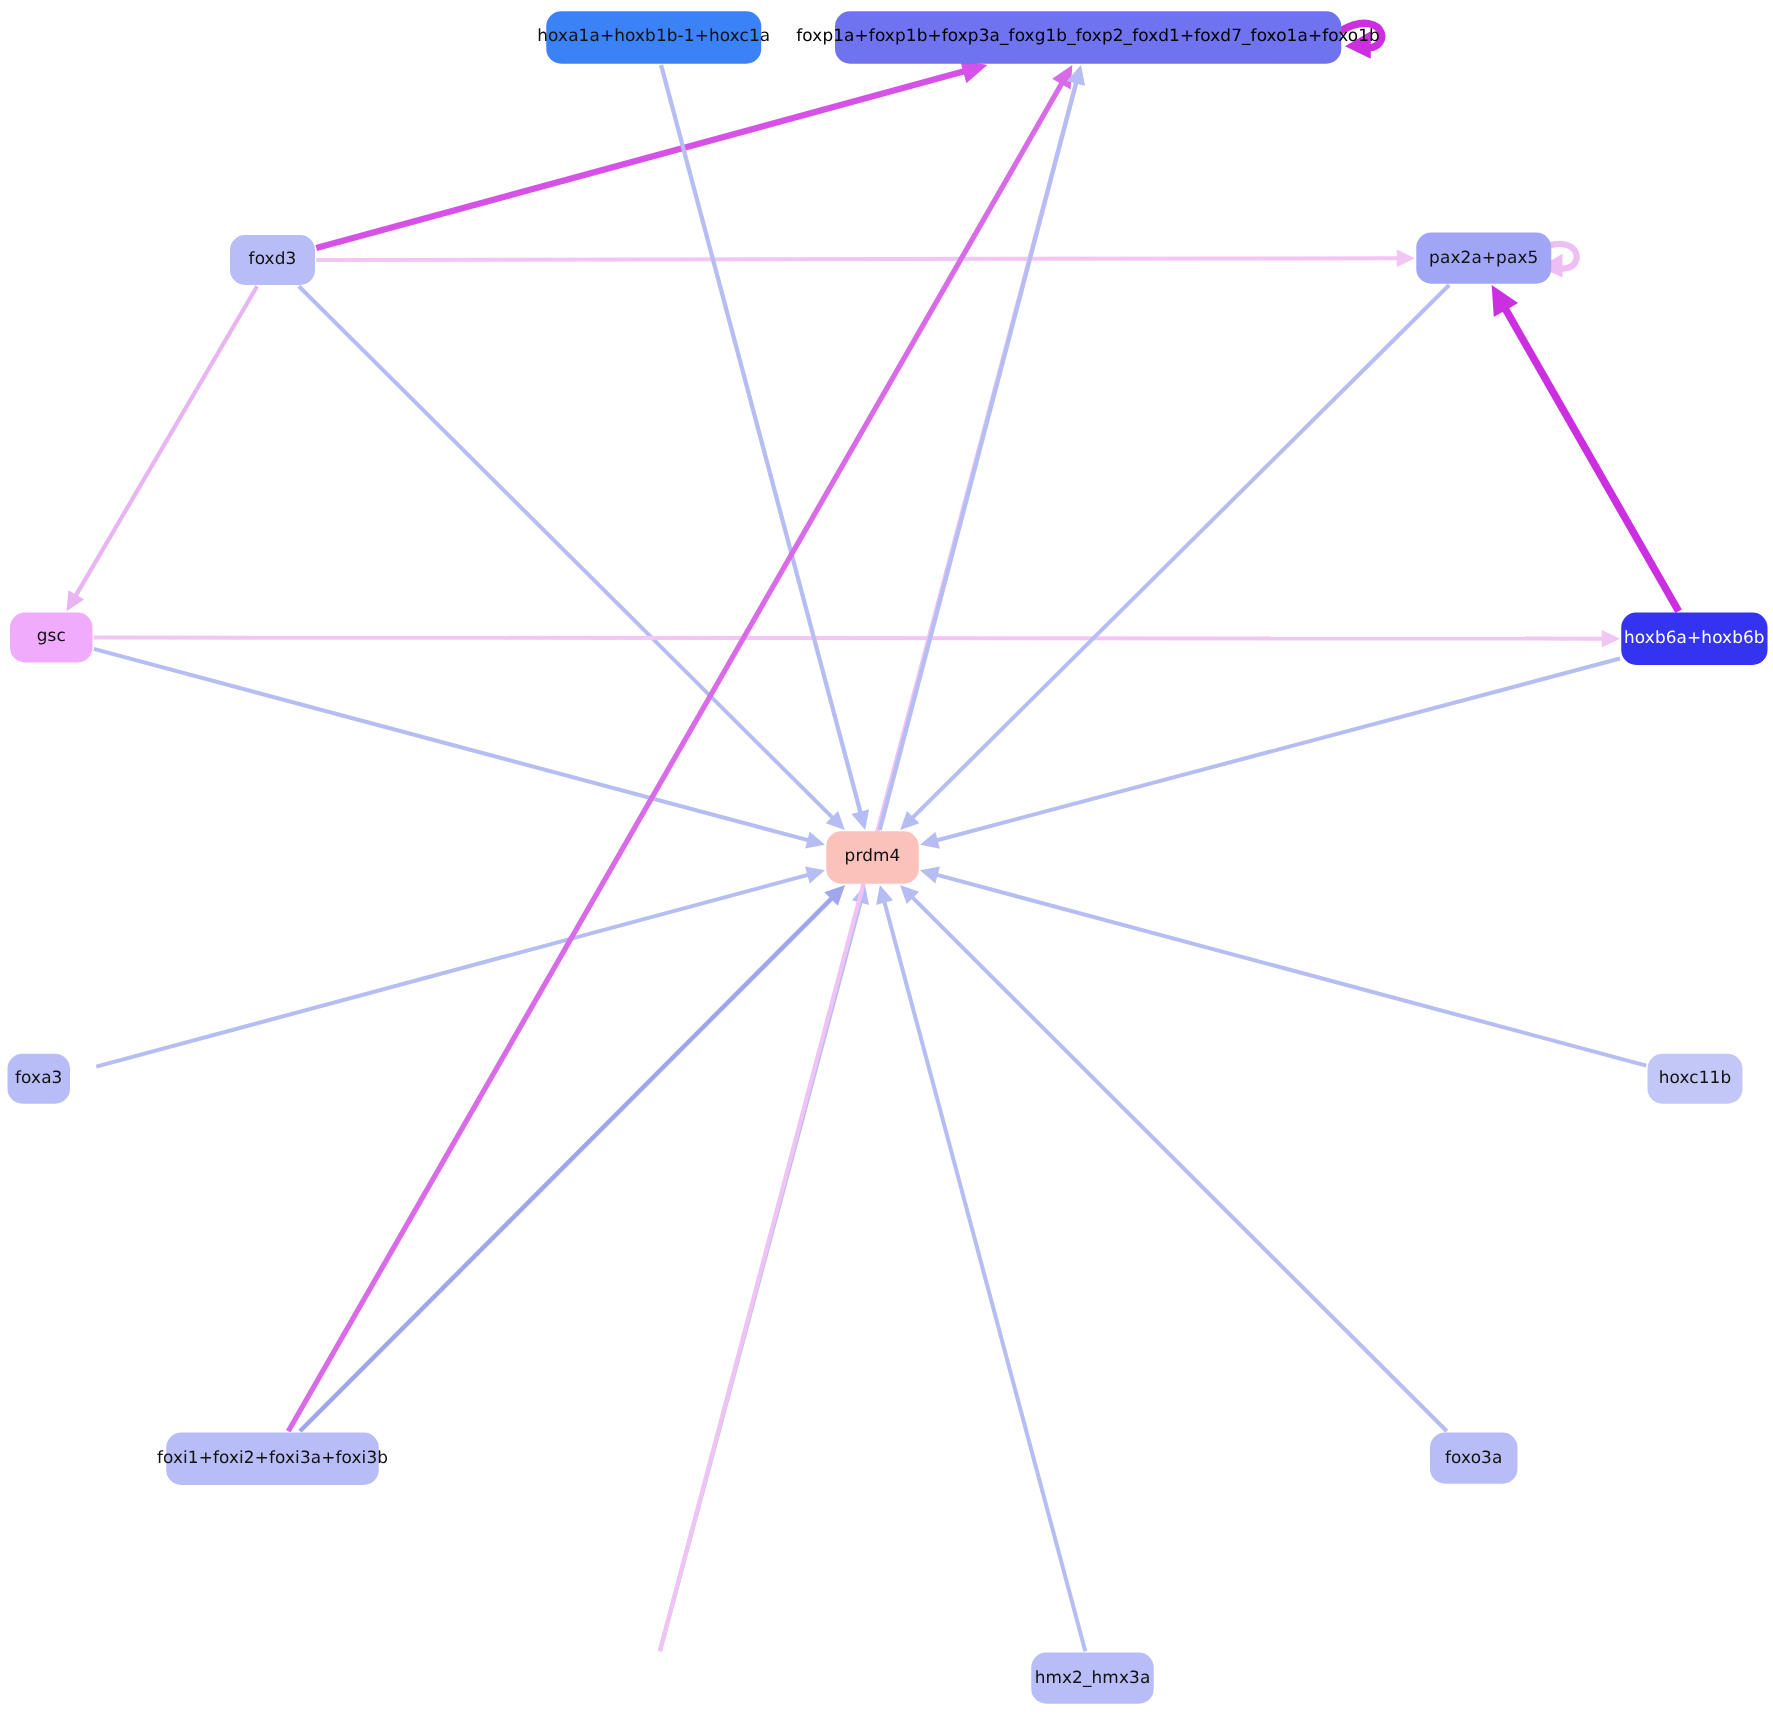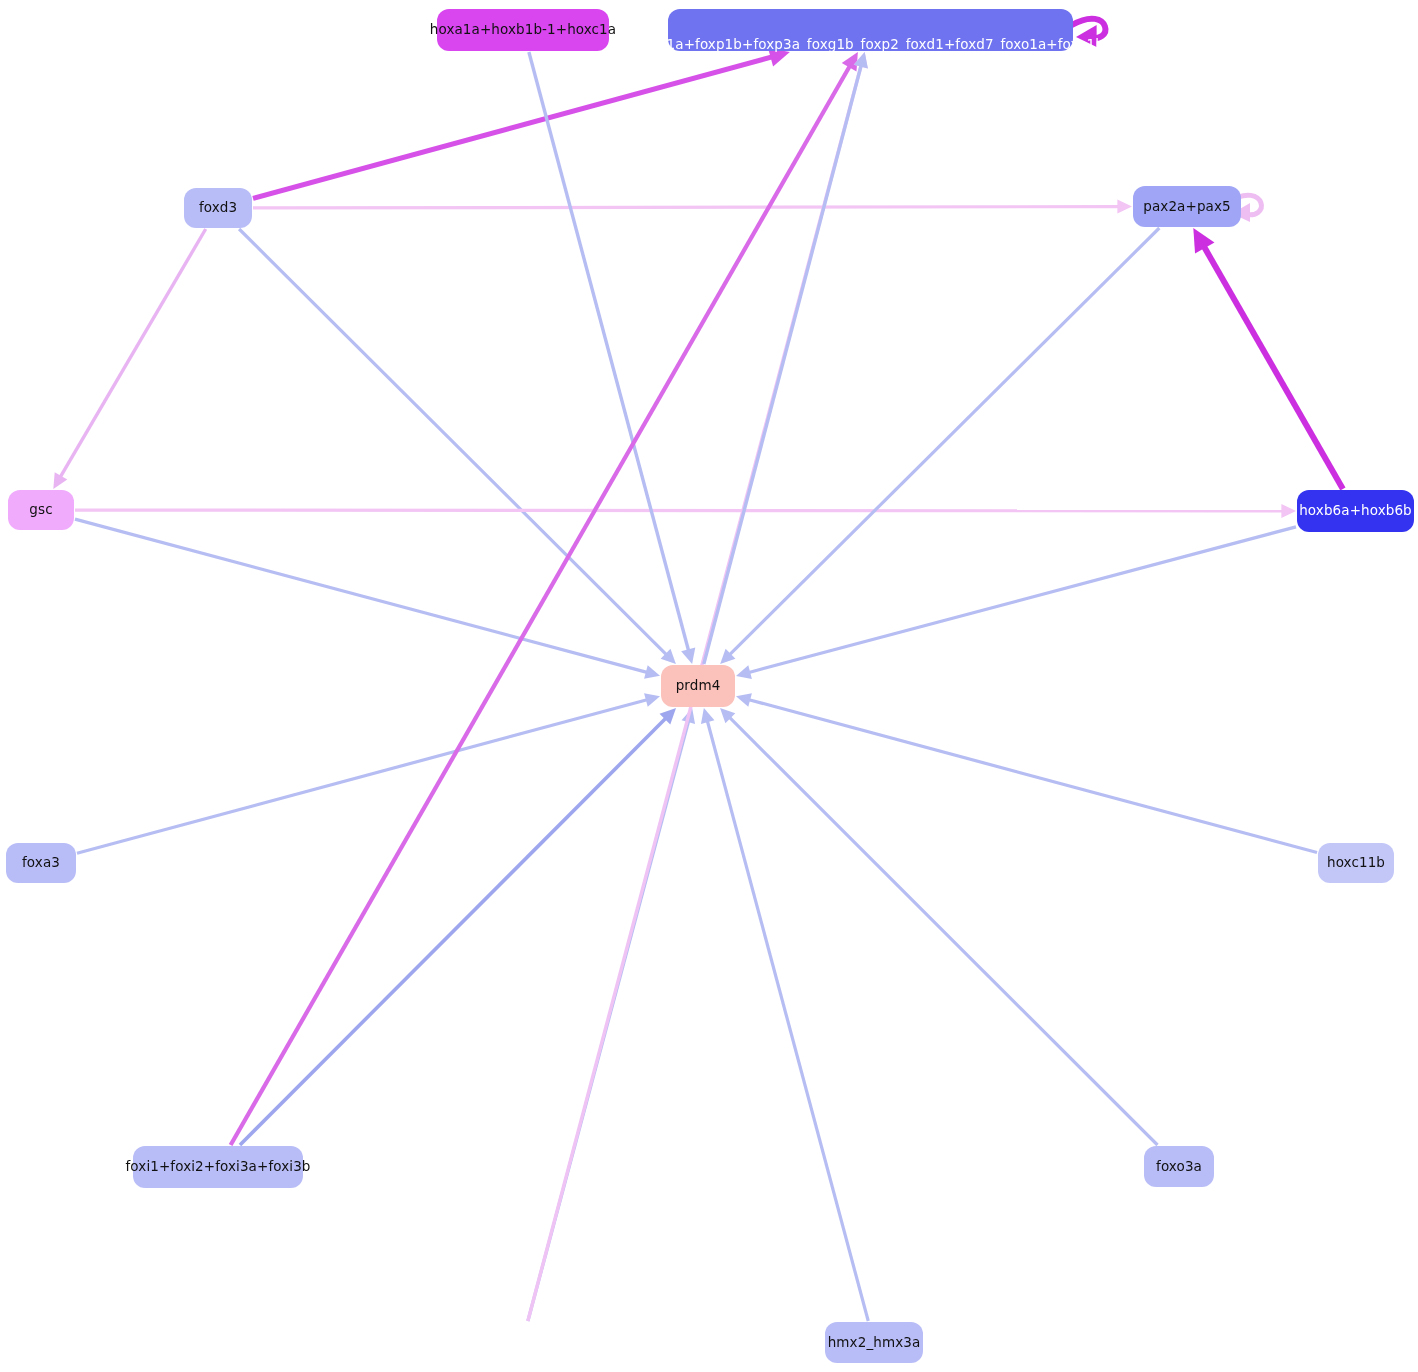--- a/index.html
+++ b/index.html
@@ -89,42 +89,42 @@
         <polygon points="864.71,52.00 867.91,68.56 853.79,64.84" fill="#b6bdf2"></polygon>
       </g>
     <g id="loops-group">
         <path d="M 1072 25 C 1110.8 3, 1116.2 46.2, 1086 37" fill="none" stroke="#cc2fe0" stroke-width="6" stroke-linecap="round"></path>
         <polygon points="1076,37 1096.6,25 1096.6,47" fill="#cc2fe0"></polygon>
         <path d="M 1228 201.5 C 1266.8 179.5, 1272.2 222.7, 1242 213.5" fill="none" stroke="#eebef2" stroke-width="5" stroke-linecap="round"></path>
         <polygon points="1232,213.5 1250,203 1250,222" fill="#eebef2"></polygon>
       </g>
   </svg>
   <div id="nodes-layer">
-      <div class="node" style="left: 437px; top: 9px; width: 172px; height: 42px; background: #d946ef; color: rgb(17, 17, 17);">
+      <div class="node" style="left: 437px; top: 9px; width: 172px; height: 42px; background: #3b82f6; color: rgb(17, 17, 17);">
         <span class="node-label">hoxa1a+hoxb1b-1+hoxc1a</span>
       </div>
-      <div class="node" style="left: 668px; top: 9px; width: 405px; height: 42px; background: rgb(111, 115, 239); color: #ffffff; align-items: flex-end;">
+      <div class="node" style="left: 668px; top: 9px; width: 405px; height: 42px; background: rgb(111, 115, 239); color: #000000;">
         <span class="node-label">foxp1a+foxp1b+foxp3a_foxg1b_foxp2_foxd1+foxd7_foxo1a+foxo1b</span>
       </div>
       <div class="node" style="left: 184px; top: 188px; width: 68px; height: 40px; background: rgb(185, 189, 247); color: rgb(17, 17, 17);">
         <span class="node-label">foxd3</span>
       </div>
       <div class="node" style="left: 1133px; top: 186px; width: 108px; height: 41px; background: rgb(160, 166, 245); color: rgb(17, 17, 17);">
         <span class="node-label">pax2a+pax5</span>
       </div>
       <div class="node" style="left: 8px; top: 490px; width: 66px; height: 40px; background: #f0abfc; color: rgb(17, 17, 17);">
         <span class="node-label">gsc</span>
       </div>
       <div class="node" style="left: 1297px; top: 490px; width: 117px; height: 42px; background: rgb(51, 51, 240); color: rgb(255, 255, 255);">
         <span class="node-label">hoxb6a+hoxb6b</span>
       </div>
       <div class="node" style="left: 661px; top: 665px; width: 74px; height: 42px; background: rgb(251, 193, 187); color: rgb(17, 17, 17);">
         <span class="node-label">prdm4</span>
       </div>
-      <div class="node" style="left: 6px; top: 843px; width: 70px; height: 40px; background: rgb(185, 189, 247); color: rgb(17, 17, 17);">
+      <div class="node" style="left: 6px; top: 843px; width: 50px; height: 40px; background: rgb(185, 189, 247); color: rgb(17, 17, 17);">
         <span class="node-label">foxa3</span>
       </div>
       <div class="node" style="left: 1318px; top: 843px; width: 76px; height: 40px; background: rgb(195, 199, 248); color: rgb(17, 17, 17);">
         <span class="node-label">hoxc11b</span>
       </div>
       <div class="node" style="left: 133px; top: 1146px; width: 170px; height: 42px; background: rgb(185, 189, 247); color: rgb(17, 17, 17);">
         <span class="node-label">foxi1+foxi2+foxi3a+foxi3b</span>
       </div>
       <div class="node" style="left: 1144px; top: 1146px; width: 70px; height: 41px; background: rgb(185, 189, 247); color: rgb(17, 17, 17); align-items: center;">
         <span class="node-label">foxo3a</span>

